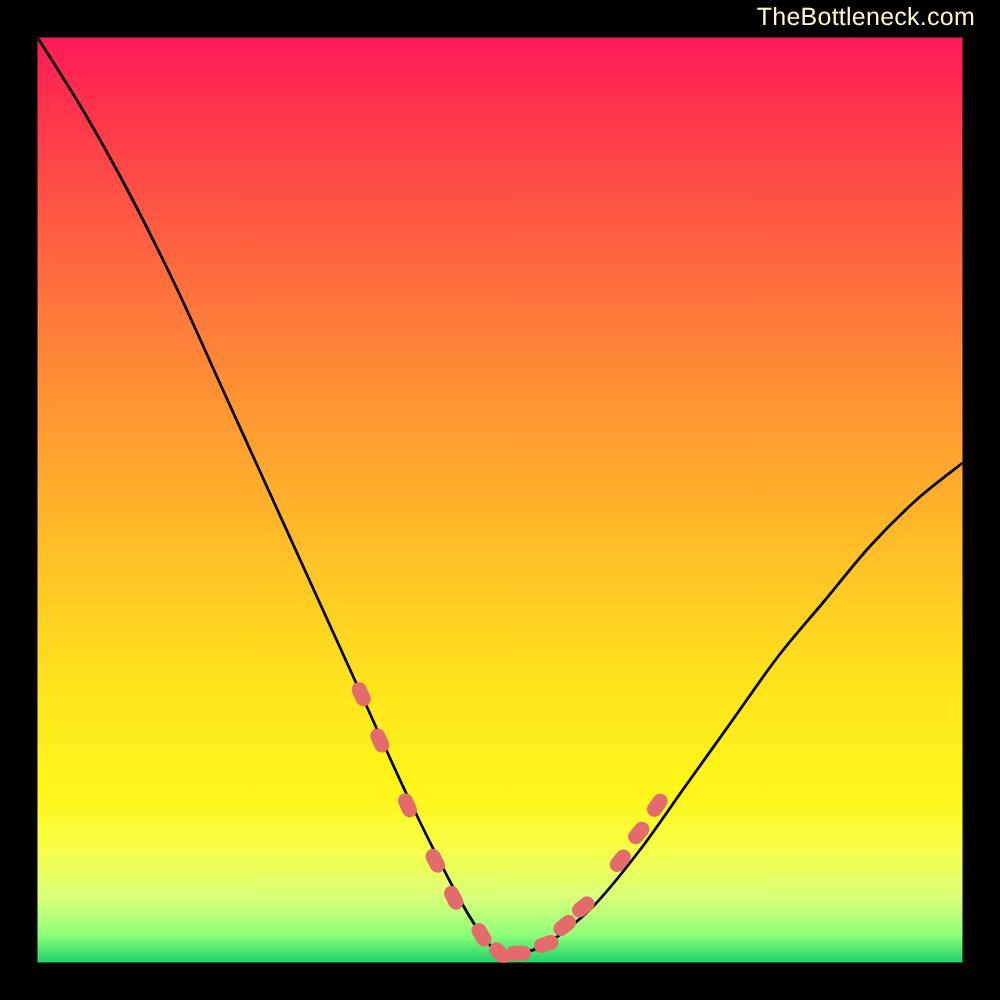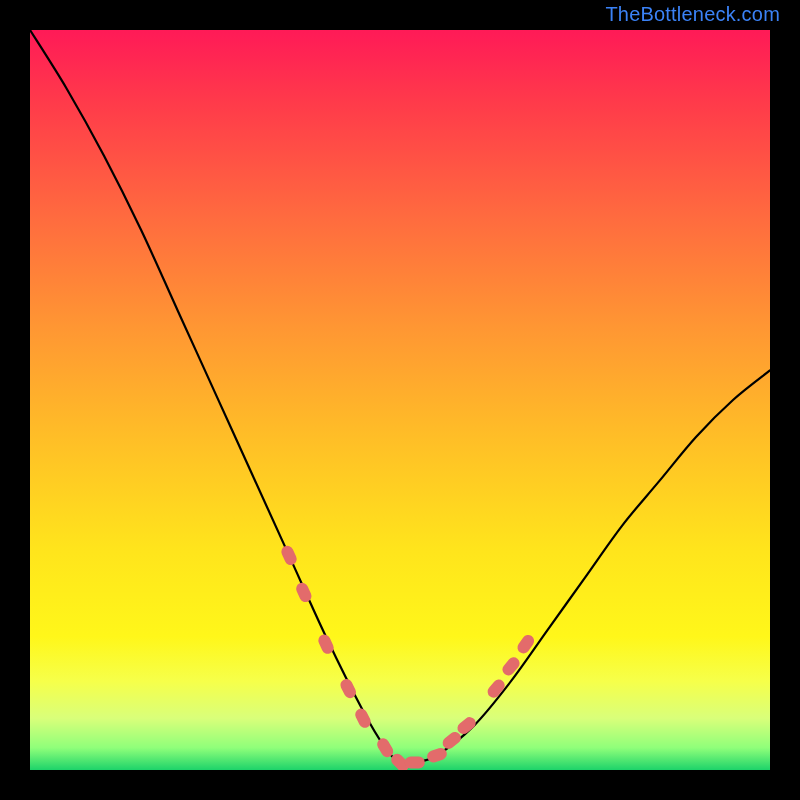--- a/index.html
+++ b/index.html
@@ -38,21 +38,21 @@
       #f6ff4a 88%,
       #d9ff7a 93%,
       #8fff7a 97%,
       #1dd36a 100%
     );
   }
   .watermark {
     position: absolute;
     top: 3px;
     right: 20px;
-    color: #3b82f6;
+    color: #fef9c3;
     font-size: 20px;
     font-weight: 500;
     letter-spacing: 0.2px;
   }
   svg.curve {
     position: absolute;
     left: 0;
     top: 0;
     width: 740px;
     height: 740px;

